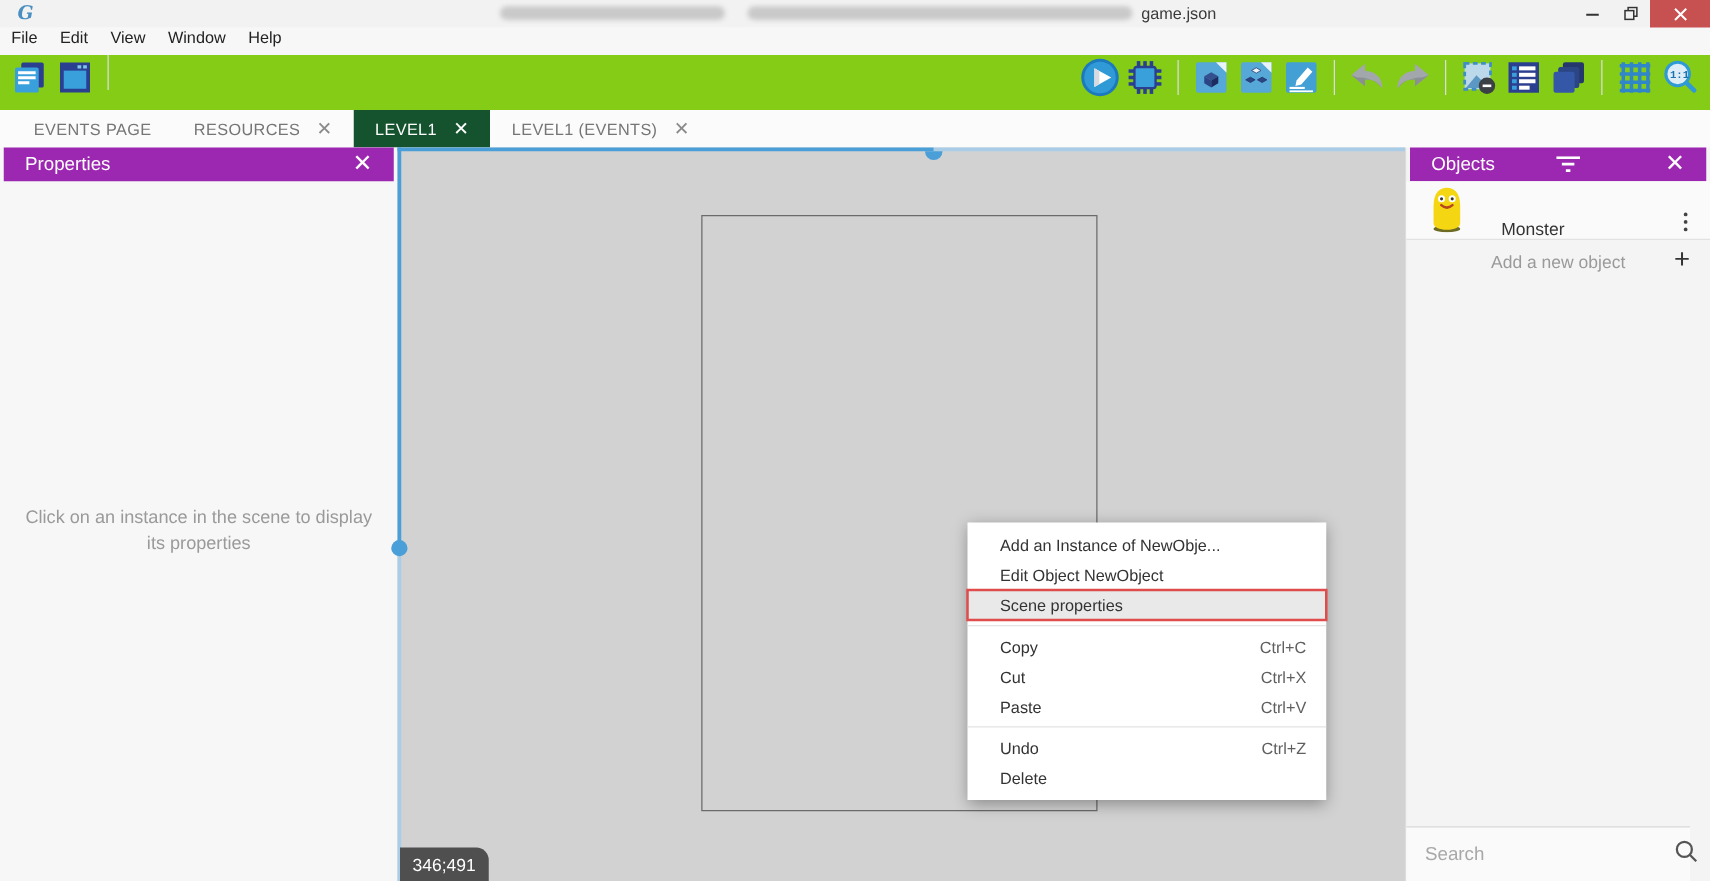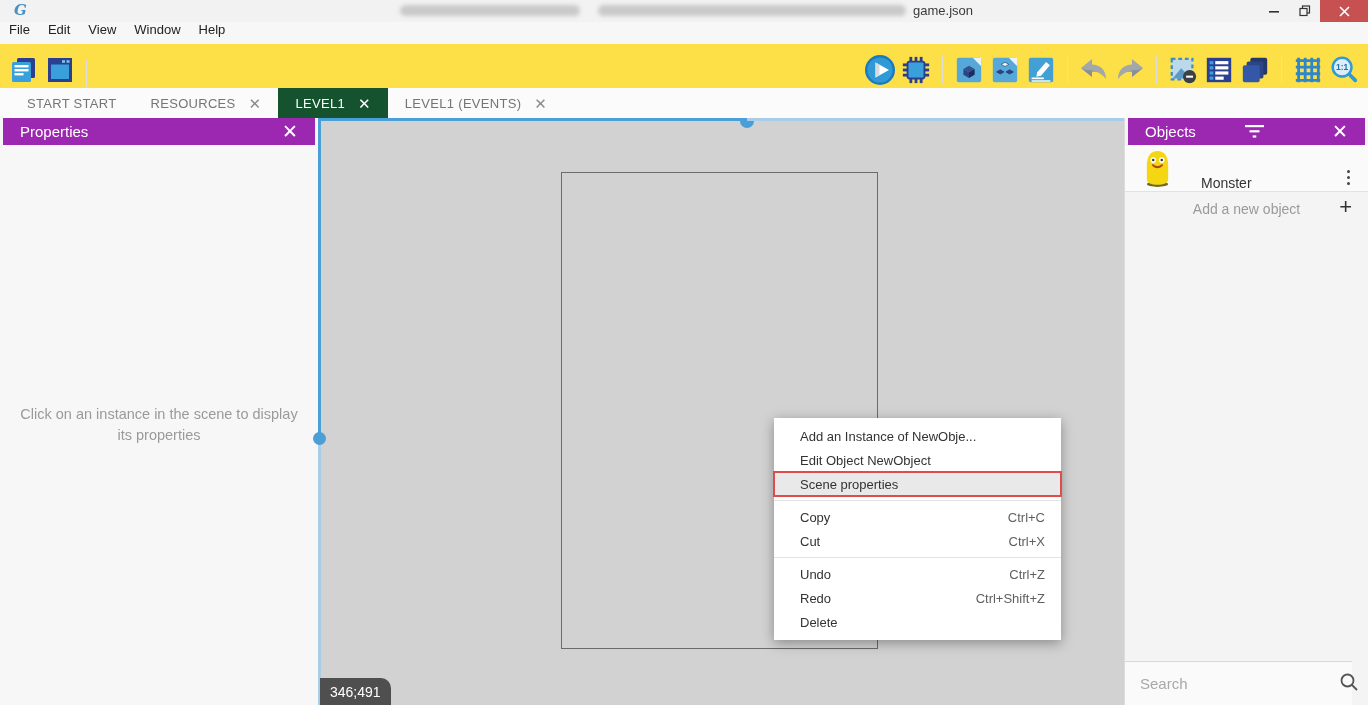--- a/index.html
+++ b/index.html
@@ -16,21 +16,21 @@
   .title-text { position:absolute; left:913px; top:3px; font-size:13px; color:#3a3a3a; }
   .win-controls { position:absolute; right:0; top:0; height:22px; display:flex; }
   .winbtn { width:31px; height:22px; display:flex; align-items:center; justify-content:center; }
   .winbtn.close { width:48px; background:#c75050; }
 
   
   .menubar { height:22px; background:#f7f7f7; display:flex; align-items:flex-start; padding-left:0; }
   .menu-item { font-size:13px; color:#222; padding:0 9px; cursor:default; }
 
   
-  .toolbar { height:44px; display:flex; align-items:flex-end; padding:0 6px; background:#fde047; }
+  .toolbar { height:44px; display:flex; align-items:flex-start; padding:0 6px; background:#84cc16;font-family:Liberation Mono, monospace; }
   .tool { width:36px; height:36px; display:flex; align-items:center; justify-content:center; }
   .tb-sep { width:1px; height:28px; background:#dcdcdc; margin:0 8px; }
   .tb-right { margin-left:auto; display:flex; align-items:center; }
 
   
   .tabbar { height:30px; display:flex; align-items:stretch; padding-left:10px; background:#fbfbfb; }
   .tab { display:flex; align-items:center; gap:13px; padding:0 17px; font-size:13px; color:#757575; letter-spacing:.3px; cursor:default; }
   .tab .tab-x { font-size:15px; color:#8a8a8a; line-height:1; }
   .tab.active { background:#14532d; color:#fff; }
   .tab.active .tab-x { color:#fff; }
@@ -249,21 +249,21 @@
           <circle cx="15" cy="14" r="10" fill="#dcedf7" stroke="#2f9ad6" stroke-width="2.6"></circle>
           <text x="8.5" y="17.5" font-size="9" font-weight="bold" fill="#1b70ae">1:1</text>
           <path d="M22.5 21.5 L29 28" stroke="#2f9ad6" stroke-width="4" stroke-linecap="round"></path>
         </svg>
       </span>
     </div>
   </div>
 
   <div class="tabbar">
     <div class="tab">
-      <span>START START</span>
+      <span>EVENTS PAGE</span>
     </div>
     <div class="tab">
       <span>RESOURCES</span>
       <span class="tab-x">✕</span>
     </div>
     <div class="tab active">
       <span>LEVEL1</span>
       <span class="tab-x">✕</span>
     </div>
     <div class="tab">
@@ -358,28 +358,28 @@
     </div>
     <div class="cm-sep"></div>
     <div class="cm-item">
       <span>Copy</span>
       <span class="cm-shortcut">Ctrl+C</span>
     </div>
     <div class="cm-item">
       <span>Cut</span>
       <span class="cm-shortcut">Ctrl+X</span>
     </div>
+    <div class="cm-item">
+      <span>Paste</span>
+      <span class="cm-shortcut">Ctrl+V</span>
+    </div>
     <div class="cm-sep"></div>
     <div class="cm-item">
       <span>Undo</span>
       <span class="cm-shortcut">Ctrl+Z</span>
     </div>
     <div class="cm-item">
-      <span>Redo</span>
-      <span class="cm-shortcut">Ctrl+Shift+Z</span>
-    </div>
-    <div class="cm-item">
       <span>Delete</span>
       <span class="cm-shortcut"></span>
     </div>
   </div>
 
 </div>
 
 </body></html>

